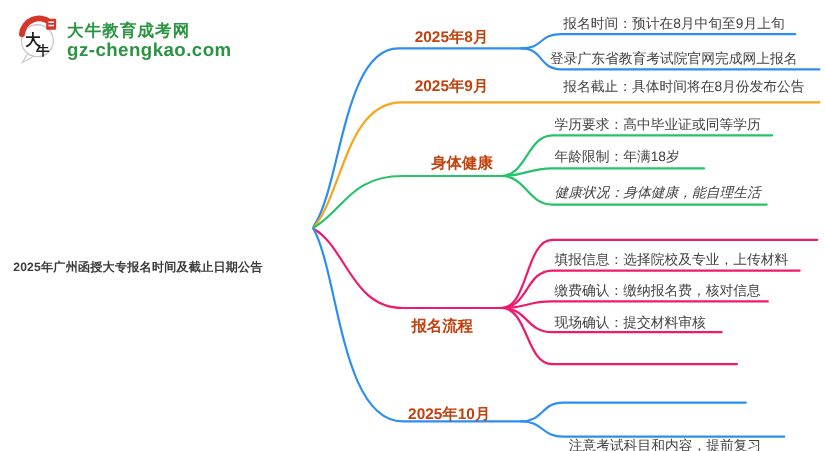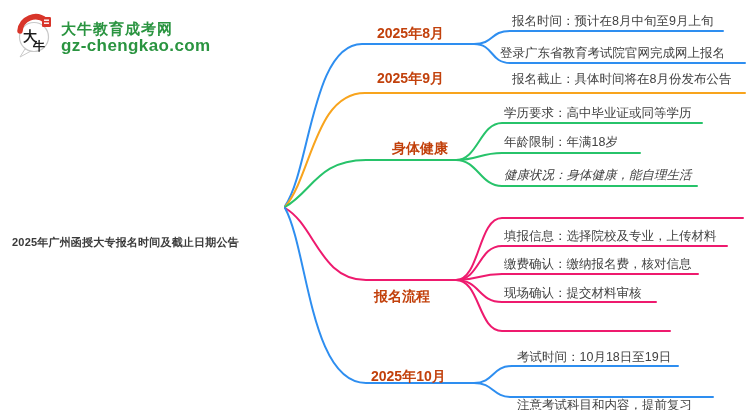--- a/index.html
+++ b/index.html
@@ -79,16 +79,15 @@
   <div class="abs child-node" style="left:512px;top:71px;">报名截止：具体时间将在8月份发布公告</div>
 
   <div class="abs child-node" style="left:504px;top:105px;">学历要求：高中毕业证或同等学历</div>
   <div class="abs child-node" style="left:504px;top:134px;">年龄限制：年满18岁</div>
   <div class="abs child-node" style="left:504px;top:167px;font-style:italic;">健康状况：身体健康，能自理生活</div>
 
   <div class="abs child-node" style="left:504px;top:228px;">填报信息：选择院校及专业，上传材料</div>
   <div class="abs child-node" style="left:504px;top:285px;">现场确认：提交材料审核</div>
   <div class="abs child-node" style="left:504px;top:256px;">缴费确认：缴纳报名费，核对信息</div>
 
-  <div class="abs child-node" style="left:517px;top:349px;">考试时间：10月18日至19日</div>
   <div class="abs child-node" style="left:517px;top:397px;">注意考试科目和内容，提前复习</div>
 
 </div>
 
 </body></html>

